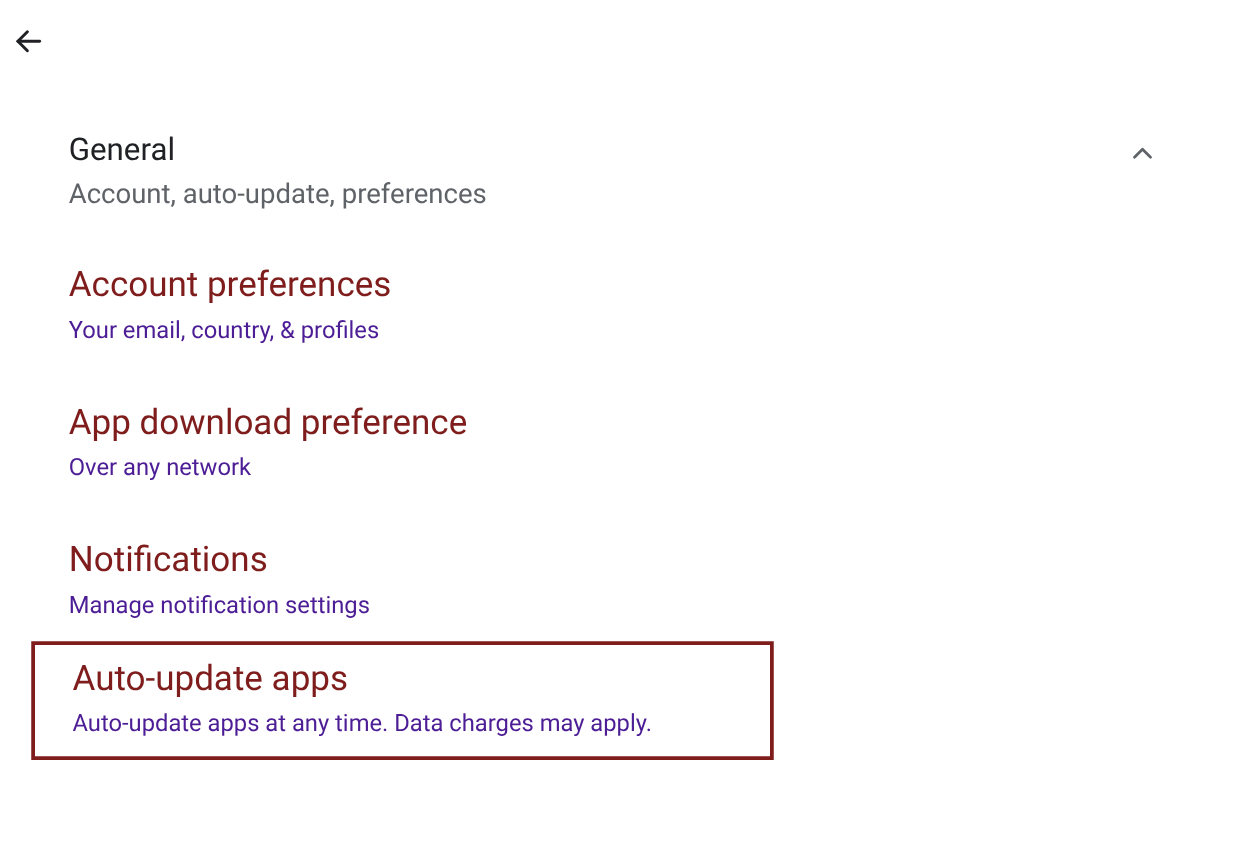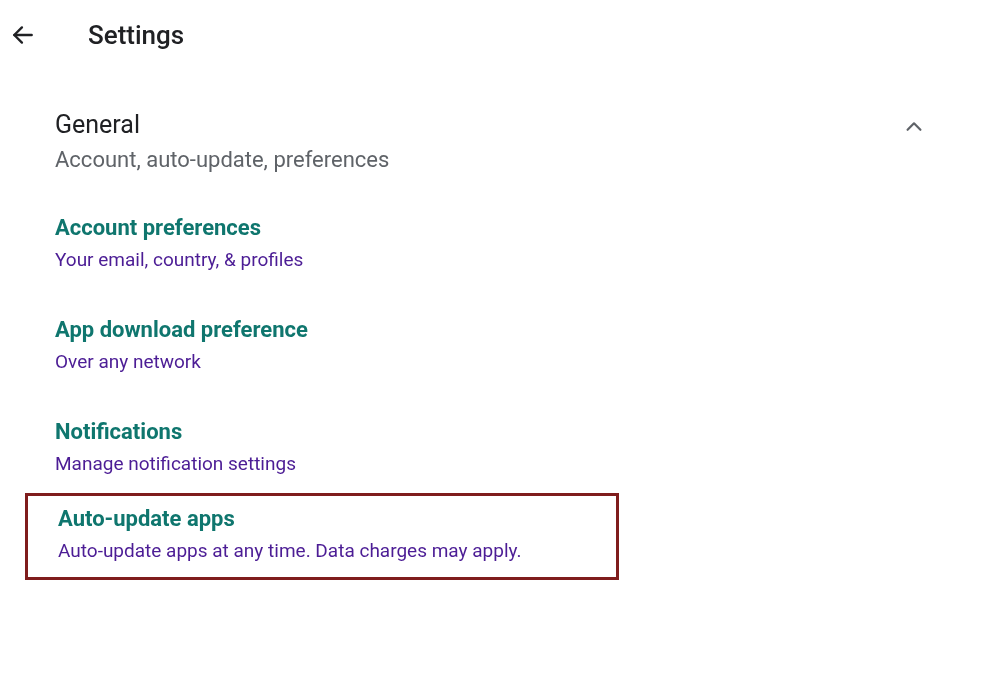--- a/index.html
+++ b/index.html
@@ -61,23 +61,23 @@
       margin-right: 20px;
     }
     .settings-list {
       padding: 0 55px;
     }
     .setting-item {
       padding: 28px 0 18px 0;
       cursor: pointer;
     }
     .setting-item-title {
-      font-size: 22px;
-      font-weight: 700;
-      color: #0f766e;
+      font-size: 28px;
+      font-weight: 400;
+      color: #7f1d1d;
       margin-bottom: 8px;
     }
     .setting-item-subtitle {
       font-size: 19px;
       font-weight: 400;
       color: #4c1d95;
     }
     .highlighted {
       border: 3px solid #7f1d1d;
       margin-left: -30px;
@@ -91,21 +91,20 @@
 </head>
 <body>
 
 <div class="header">
   <span class="back-arrow">
     <svg viewBox="0 0 24 24" fill="none" stroke="currentColor" stroke-width="2.2" stroke-linecap="round" stroke-linejoin="round">
       <line x1="20" y1="12" x2="4" y2="12"></line>
       <polyline points="11 5 4 12 11 19"></polyline>
     </svg>
   </span>
-  <h1 class="page-title">Settings</h1>
 </div>
 
 <div class="section-header">
   <div class="section-header-texts">
     <div class="section-title">General</div>
     <div class="section-subtitle">Account, auto-update, preferences</div>
   </div>
   <span class="chevron-up">
     <svg viewBox="0 0 24 24" fill="none" stroke="currentColor" stroke-width="2.4" stroke-linecap="round" stroke-linejoin="round">
       <polyline points="5 15 12 8 19 15"></polyline>

